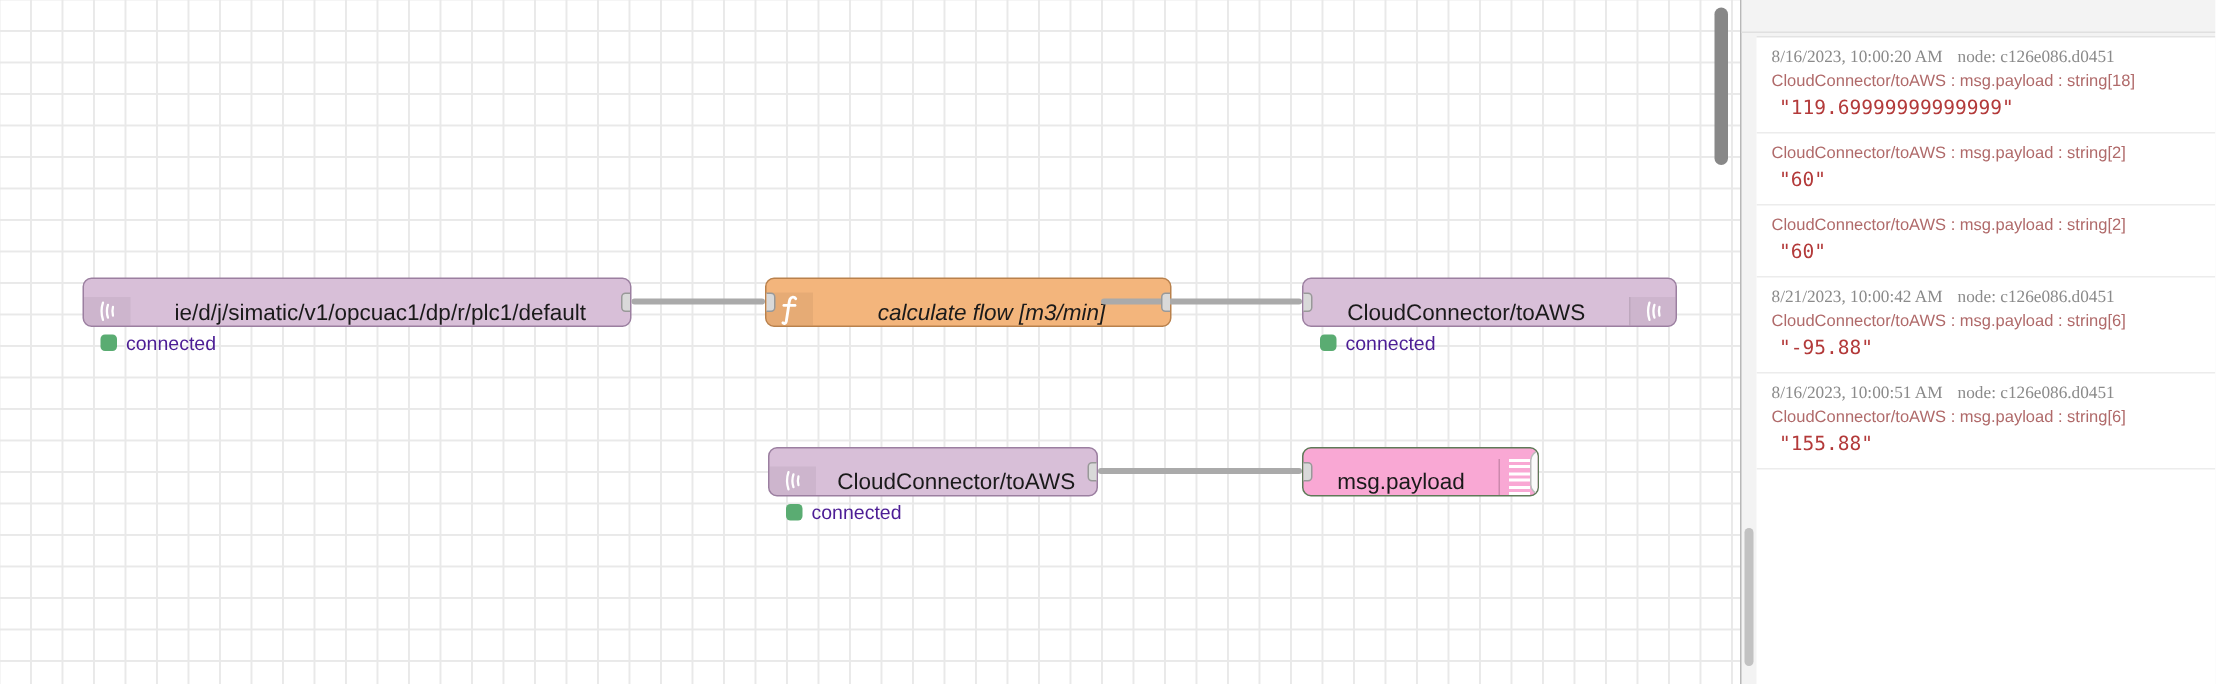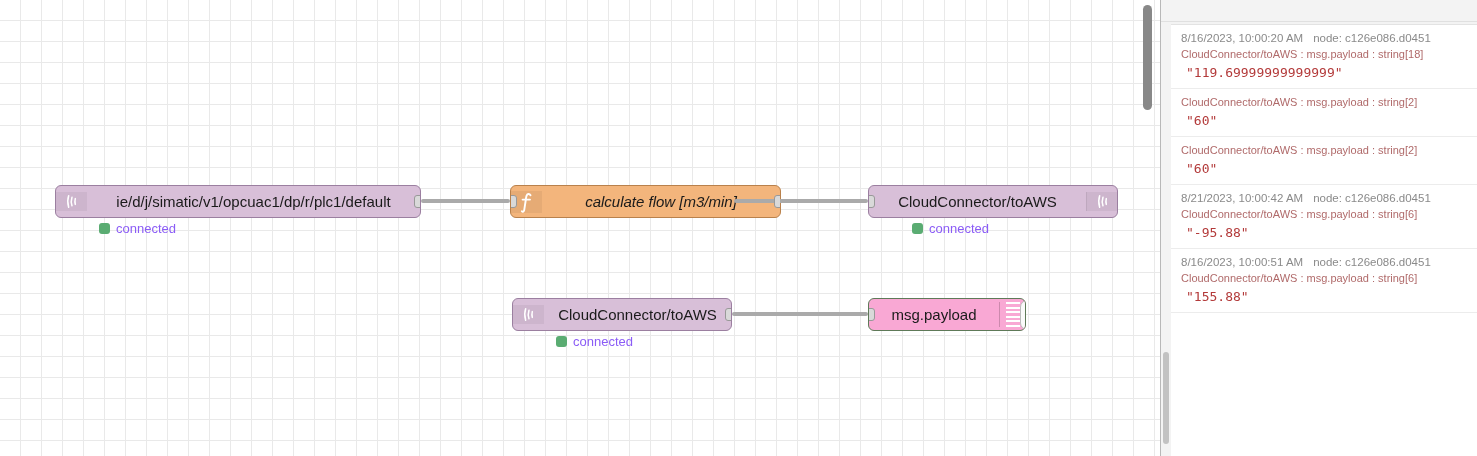--- a/index.html
+++ b/index.html
@@ -27,21 +27,21 @@
     background-size: 21px 21px;
     background-position: -1px -1px;
   }
 
   .node {
     position: absolute;
     height: 33px;
     border-radius: 6px;
     border: 1px solid #999;
     display: flex;
-    align-items: center;
+    align-items: flex-end;
     overflow: hidden;
   }
   .node .icon-box {
     width: 31px;
     display: flex; align-items: center; justify-content: center;
     background: rgba(0,0,0,0.05);
     flex: 0 0 auto;
   }
   .node .icon-box.right { border-left: 1px solid rgba(0,0,0,0.07); }
   .node .label {
@@ -77,22 +77,21 @@
     height: 4px;
     background: #aaaaaa;
     border-radius: 2px;
     z-index: 1;
   }
 
   .status {
     position: absolute;
     display: flex; align-items: center; gap: 6px;
     font-size: 13px;
-    color: #8b5cf6;
-    margin-left: 32px;
+    color: #4c1d95;
   }
   .status .dot {
     width: 11px; height: 11px; border-radius: 3px;
     background: #5aac72;
     display: inline-block;
   }
 
   
   .debug-lines {
     width: 26px;
@@ -156,20 +155,21 @@
   }
   .debug-msg {
     padding: 7px 10px 8px 10px;
     border-bottom: 1px solid #ececec;
   }
   .msg-meta {
     font-size: 11.5px;
     color: #8a8a8a;
     white-space: nowrap;
     margin-bottom: 4px;
+    font-family: Liberation Serif, serif;
   }
   .msg-meta .node-id { margin-left: 10px; }
   .msg-topic {
     font-size: 11px;
     color: #b06a6a;
     white-space: nowrap;
     margin-bottom: 5px;
   }
   .msg-value {
     font-family: "DejaVu Sans Mono", monospace;

